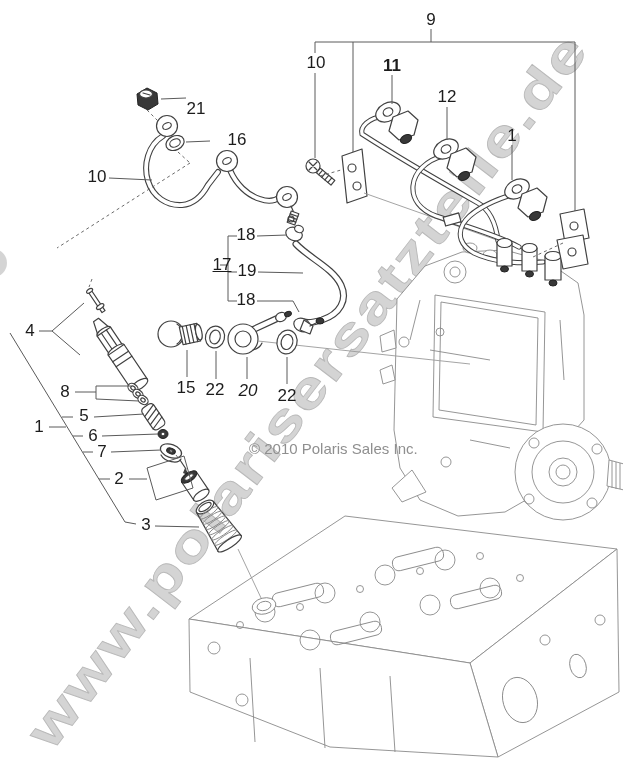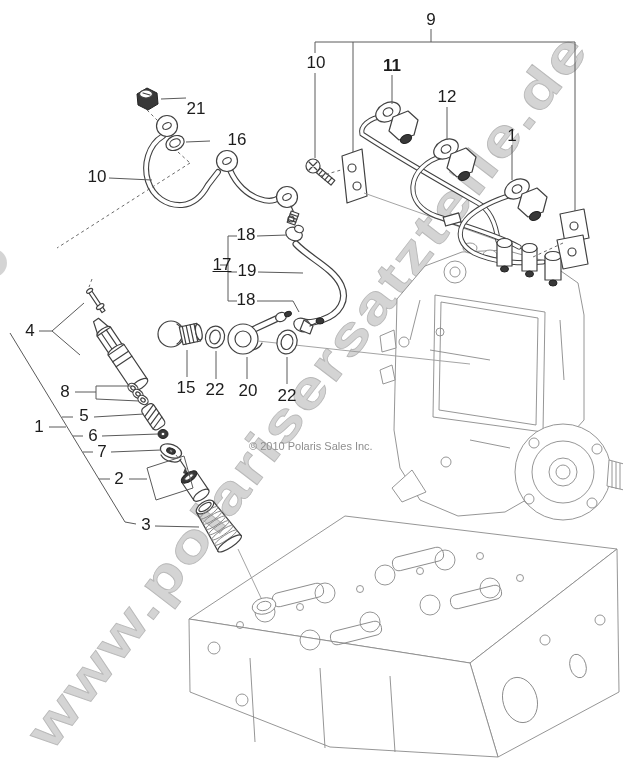--- a/index.html
+++ b/index.html
@@ -18,21 +18,21 @@
   .t7{stroke:#414141;stroke-width:7;fill:none;stroke-linecap:round}
   .t7i{stroke:#ffffff;stroke-width:4.6;fill:none;stroke-linecap:round}
   .t6{stroke:#414141;stroke-width:6;fill:none;stroke-linecap:round}
   .t6i{stroke:#ffffff;stroke-width:3.8;fill:none;stroke-linecap:round}
   .t5{stroke:#414141;stroke-width:5.2;fill:none;stroke-linecap:round}
   .t5i{stroke:#ffffff;stroke-width:3.2;fill:none;stroke-linecap:round}
   .wm{fill:#cbcbcb;fill-opacity:.82;stroke:#b9b9b9;stroke-width:.8;
       font-family:"Liberation Sans", sans-serif;font-weight:bold;font-size:52px;letter-spacing:2px;}
   .callout{position:absolute;transform:translate(-50%,-50%);font-size:17px;color:#1c1c1c;
            font-family:"Liberation Sans", sans-serif;white-space:nowrap;}
-  #copyright{position:absolute;left:249px;top:440px;font-size:11px;color:#8f8f8f;
+  #copyright{position:absolute;left:249px;top:440px;font-size:15px;color:#8f8f8f;
              font-family:"Liberation Sans", sans-serif;white-space:nowrap;}
 </style>
 </head>
 <body>
 
 <div id="canvas">
 
 <svg id="art" width="623" height="767" viewBox="0 0 623 767">
 
   <g>
@@ -356,18 +356,18 @@
       <span class="callout" style="left: 30px; top: 331px;">4</span>
       <span class="callout" style="left: 65px; top: 392px;">8</span>
       <span class="callout" style="left: 84px; top: 416px;">5</span>
       <span class="callout" style="left: 39px; top: 427px;">1</span>
       <span class="callout" style="left: 93px; top: 436px;">6</span>
       <span class="callout" style="left: 102px; top: 452px;">7</span>
       <span class="callout" style="left: 119px; top: 479px;">2</span>
       <span class="callout" style="left: 146px; top: 525px;">3</span>
       <span class="callout" style="left: 186px; top: 388px;">15</span>
       <span class="callout" style="left: 215px; top: 390px;">22</span>
-      <span class="callout" style="left: 248px; top: 391px;">20</span>
+      <span class="callout" style="left: 248px; top: 391px; font-style: italic;">20</span>
       <span class="callout" style="left: 287px; top: 396px;">22</span>
     </div>
 
   <div id="copyright">© 2010 Polaris Sales Inc.</div>
 </div>
 
 </body></html>

